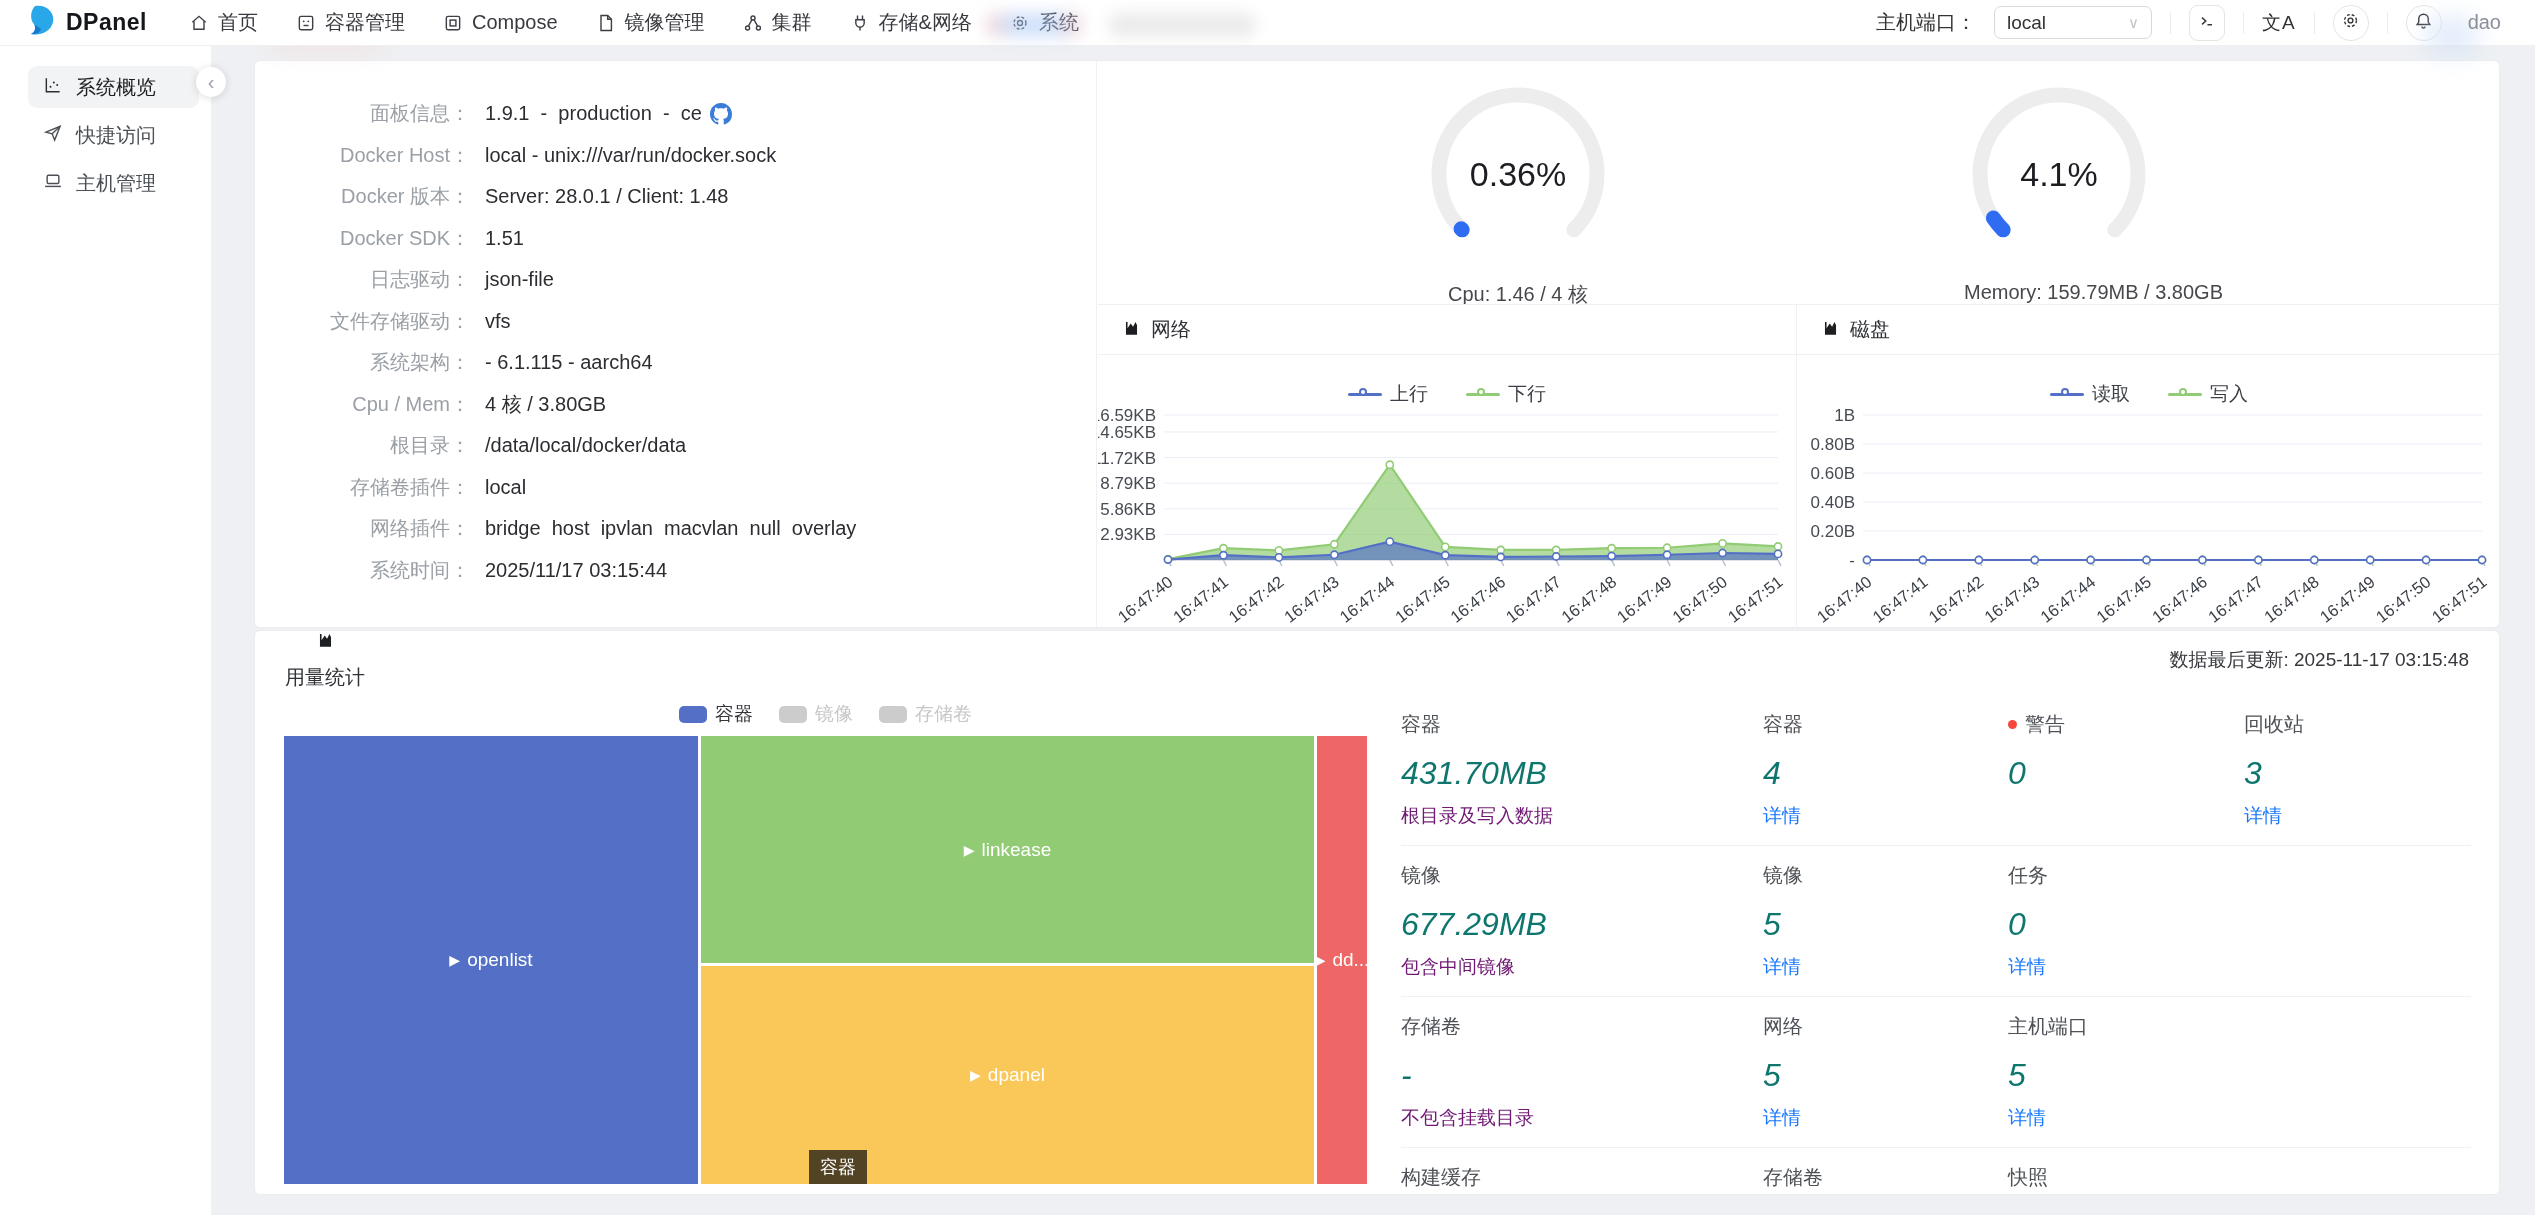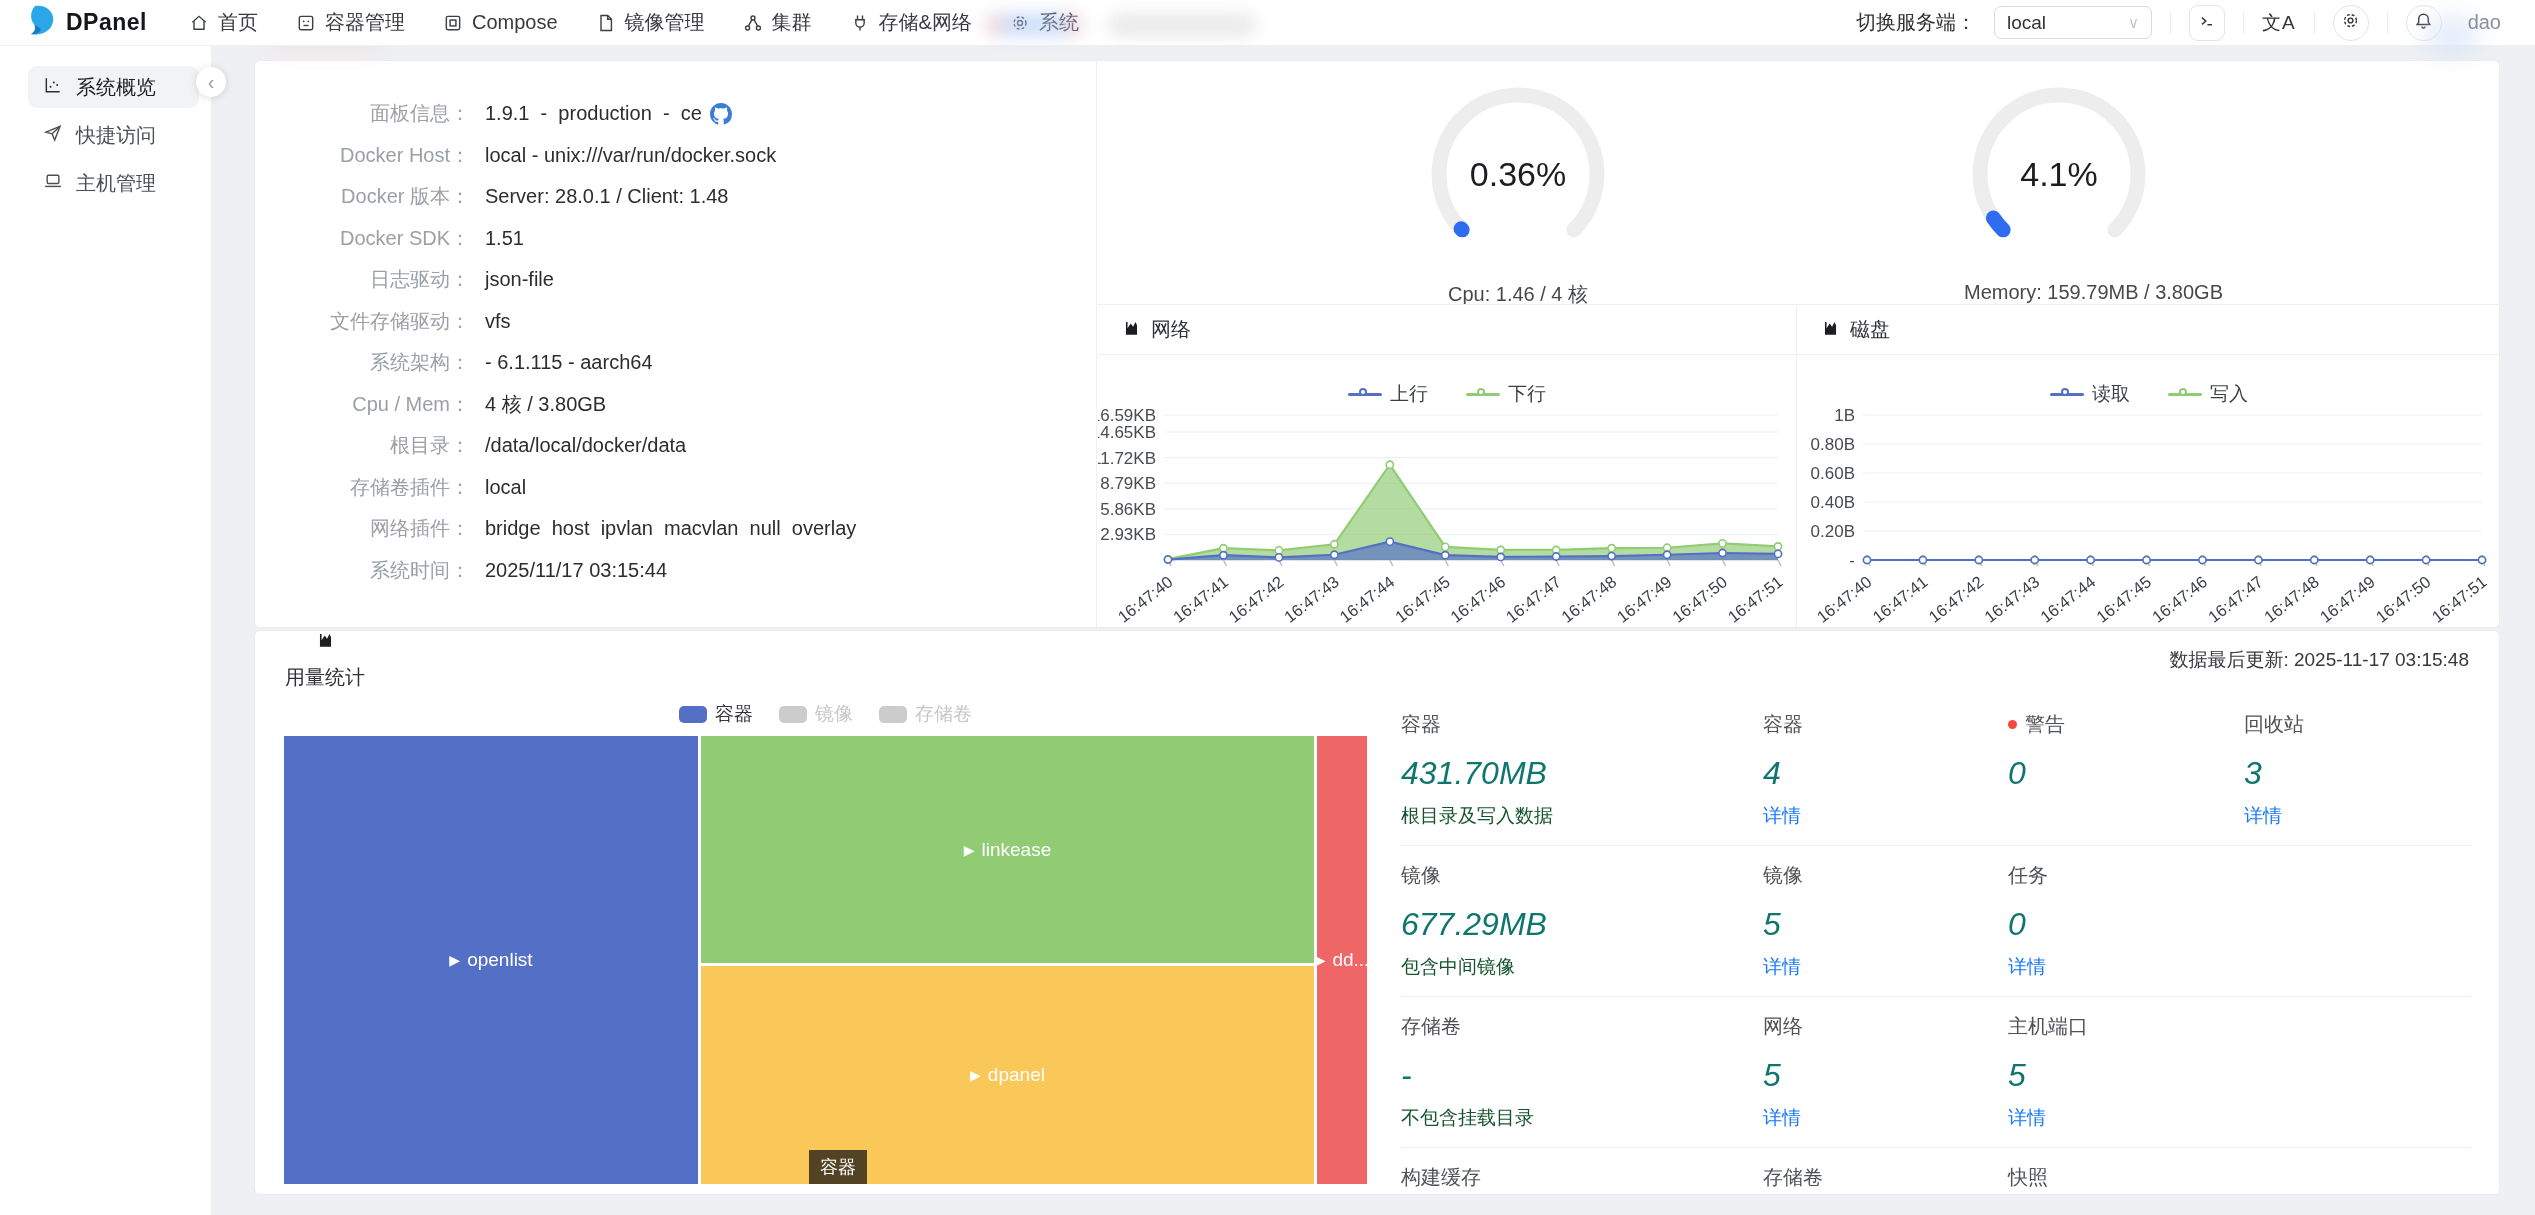--- a/index.html
+++ b/index.html
@@ -91,21 +91,21 @@
   .tm-breadcrumb { position:absolute; left:525px; bottom:0px; background:rgba(35,30,22,.78); color:#fff;
                    font-size:18px; padding:5px 11px; cursor:pointer; }
   
   .stats-grid { position:absolute; left:1146px; top:64px; width:1070px; }
   .stats-row { display:grid; grid-template-columns:362px 245px 236px 1fr; border-bottom:1px solid #f0f0f0; padding:16px 0 18px 0; }
   .stats-row:last-child { border-bottom:none; }
   .stat-label { font-size:20px; color:#4e5156; display:flex; align-items:center; gap:8px; }
   .warn-dot { width:9px; height:9px; border-radius:50%; background:#f5483b; display:inline-block; }
   .stat-value { margin-top:17px; font-size:32px; color:#0f766e; font-weight:500;font-style:italic; }
   .stat-third { margin-top:11px; font-size:19px; height:24px; }
-  .stat-sub { color:#14532d; }
+  .stat-sub { color:#701a75; }
   .stat-link { color:#1677ff; cursor:pointer; }
 </style>
 </head>
 <body>
 
 <header class="navbar">
   <div class="brand">
     <span>
       <svg width="30" height="32" viewBox="0 0 30 32">
         <path d="M9 1 C20 -1 29 7 27 17 C25 26 16 31 5 29 C10 26 11 22 8 19 C4 15 4 6 9 1 Z" fill="#2aa7e8"></path>
@@ -182,21 +182,21 @@
           </svg>
         </span>
       <span>系统</span>
     </div>
   </nav>
 
   <div class="redacted r1"></div>
   <div class="redacted r2"></div>
 
   <div class="nav-right">
-    <span class="server-label">切换服务端：</span>
+    <span class="server-label">主机端口：</span>
     <div class="server-select">
       <span>local</span>
       <span class="caret">∨</span>
     </div>
     <span class="vdiv"></span>
     <div class="icon-btn square">
       <span><svg width="20" height="20" viewBox="0 0 24 24" fill="none" stroke="#35373c" stroke-width="1.8">
             <path d="M6 8 L10.5 12 L6 16"></path>
             <path d="M12.5 16.5 H18"></path>
           </svg></span>

